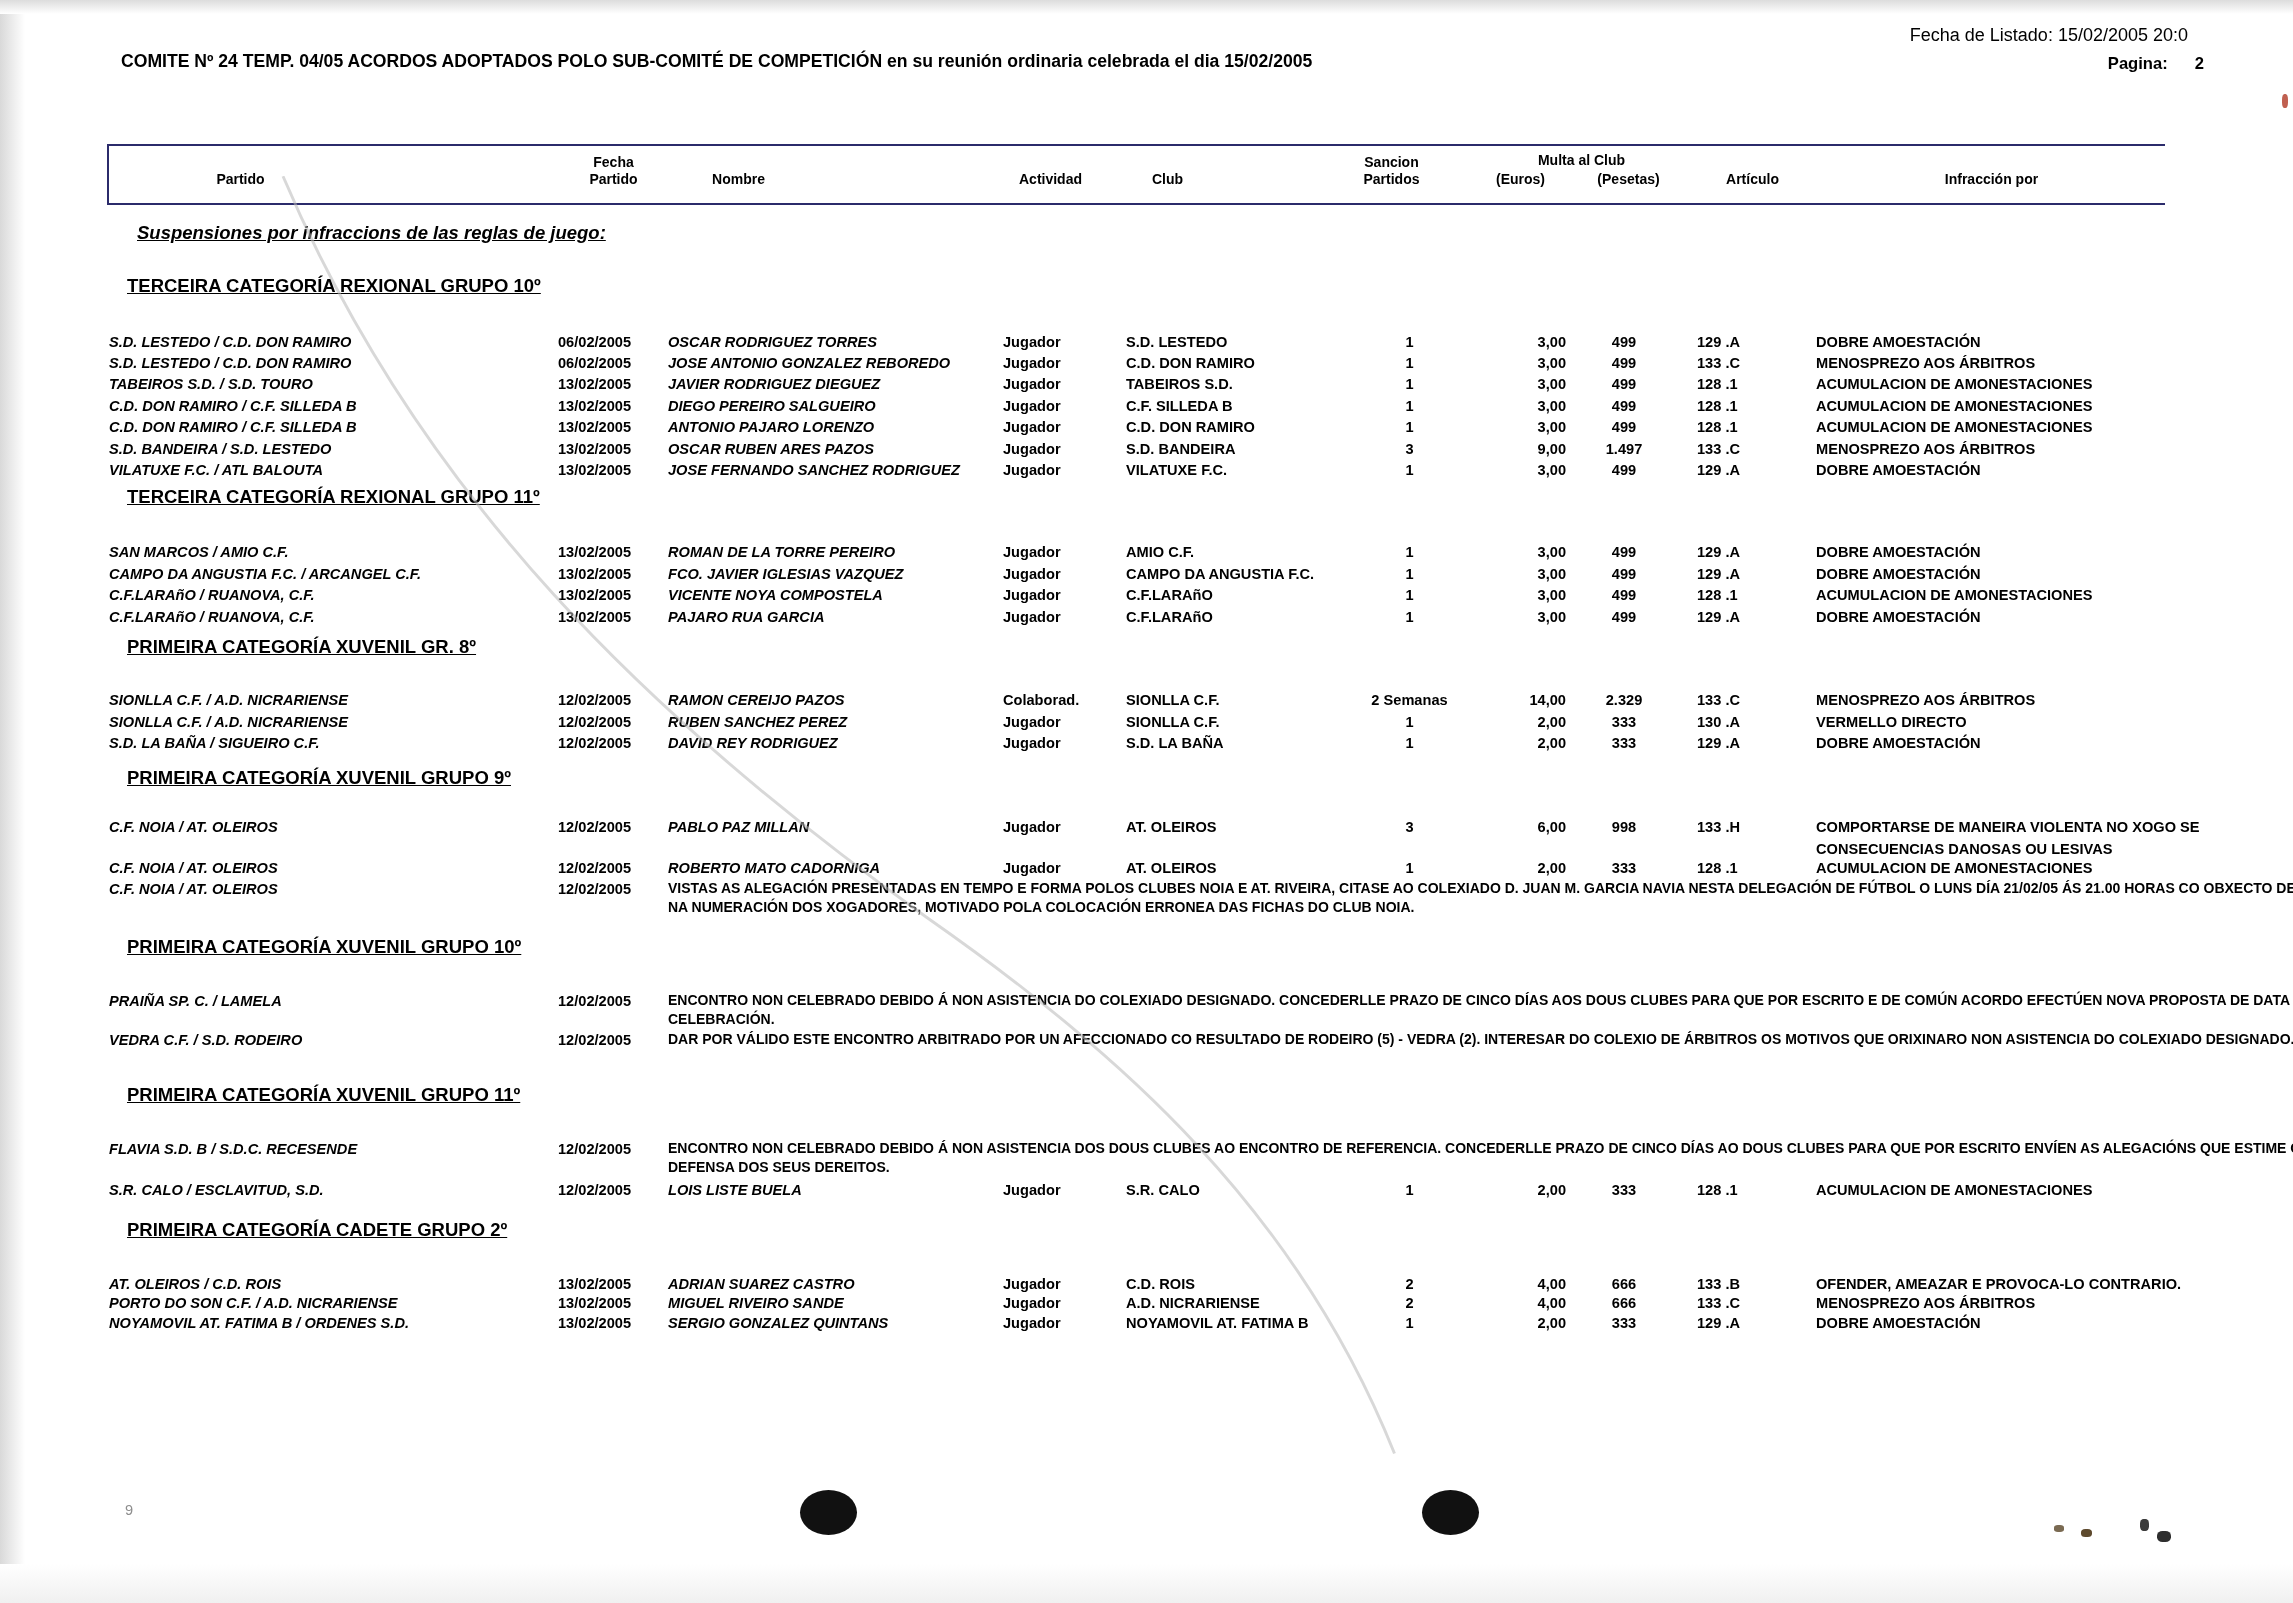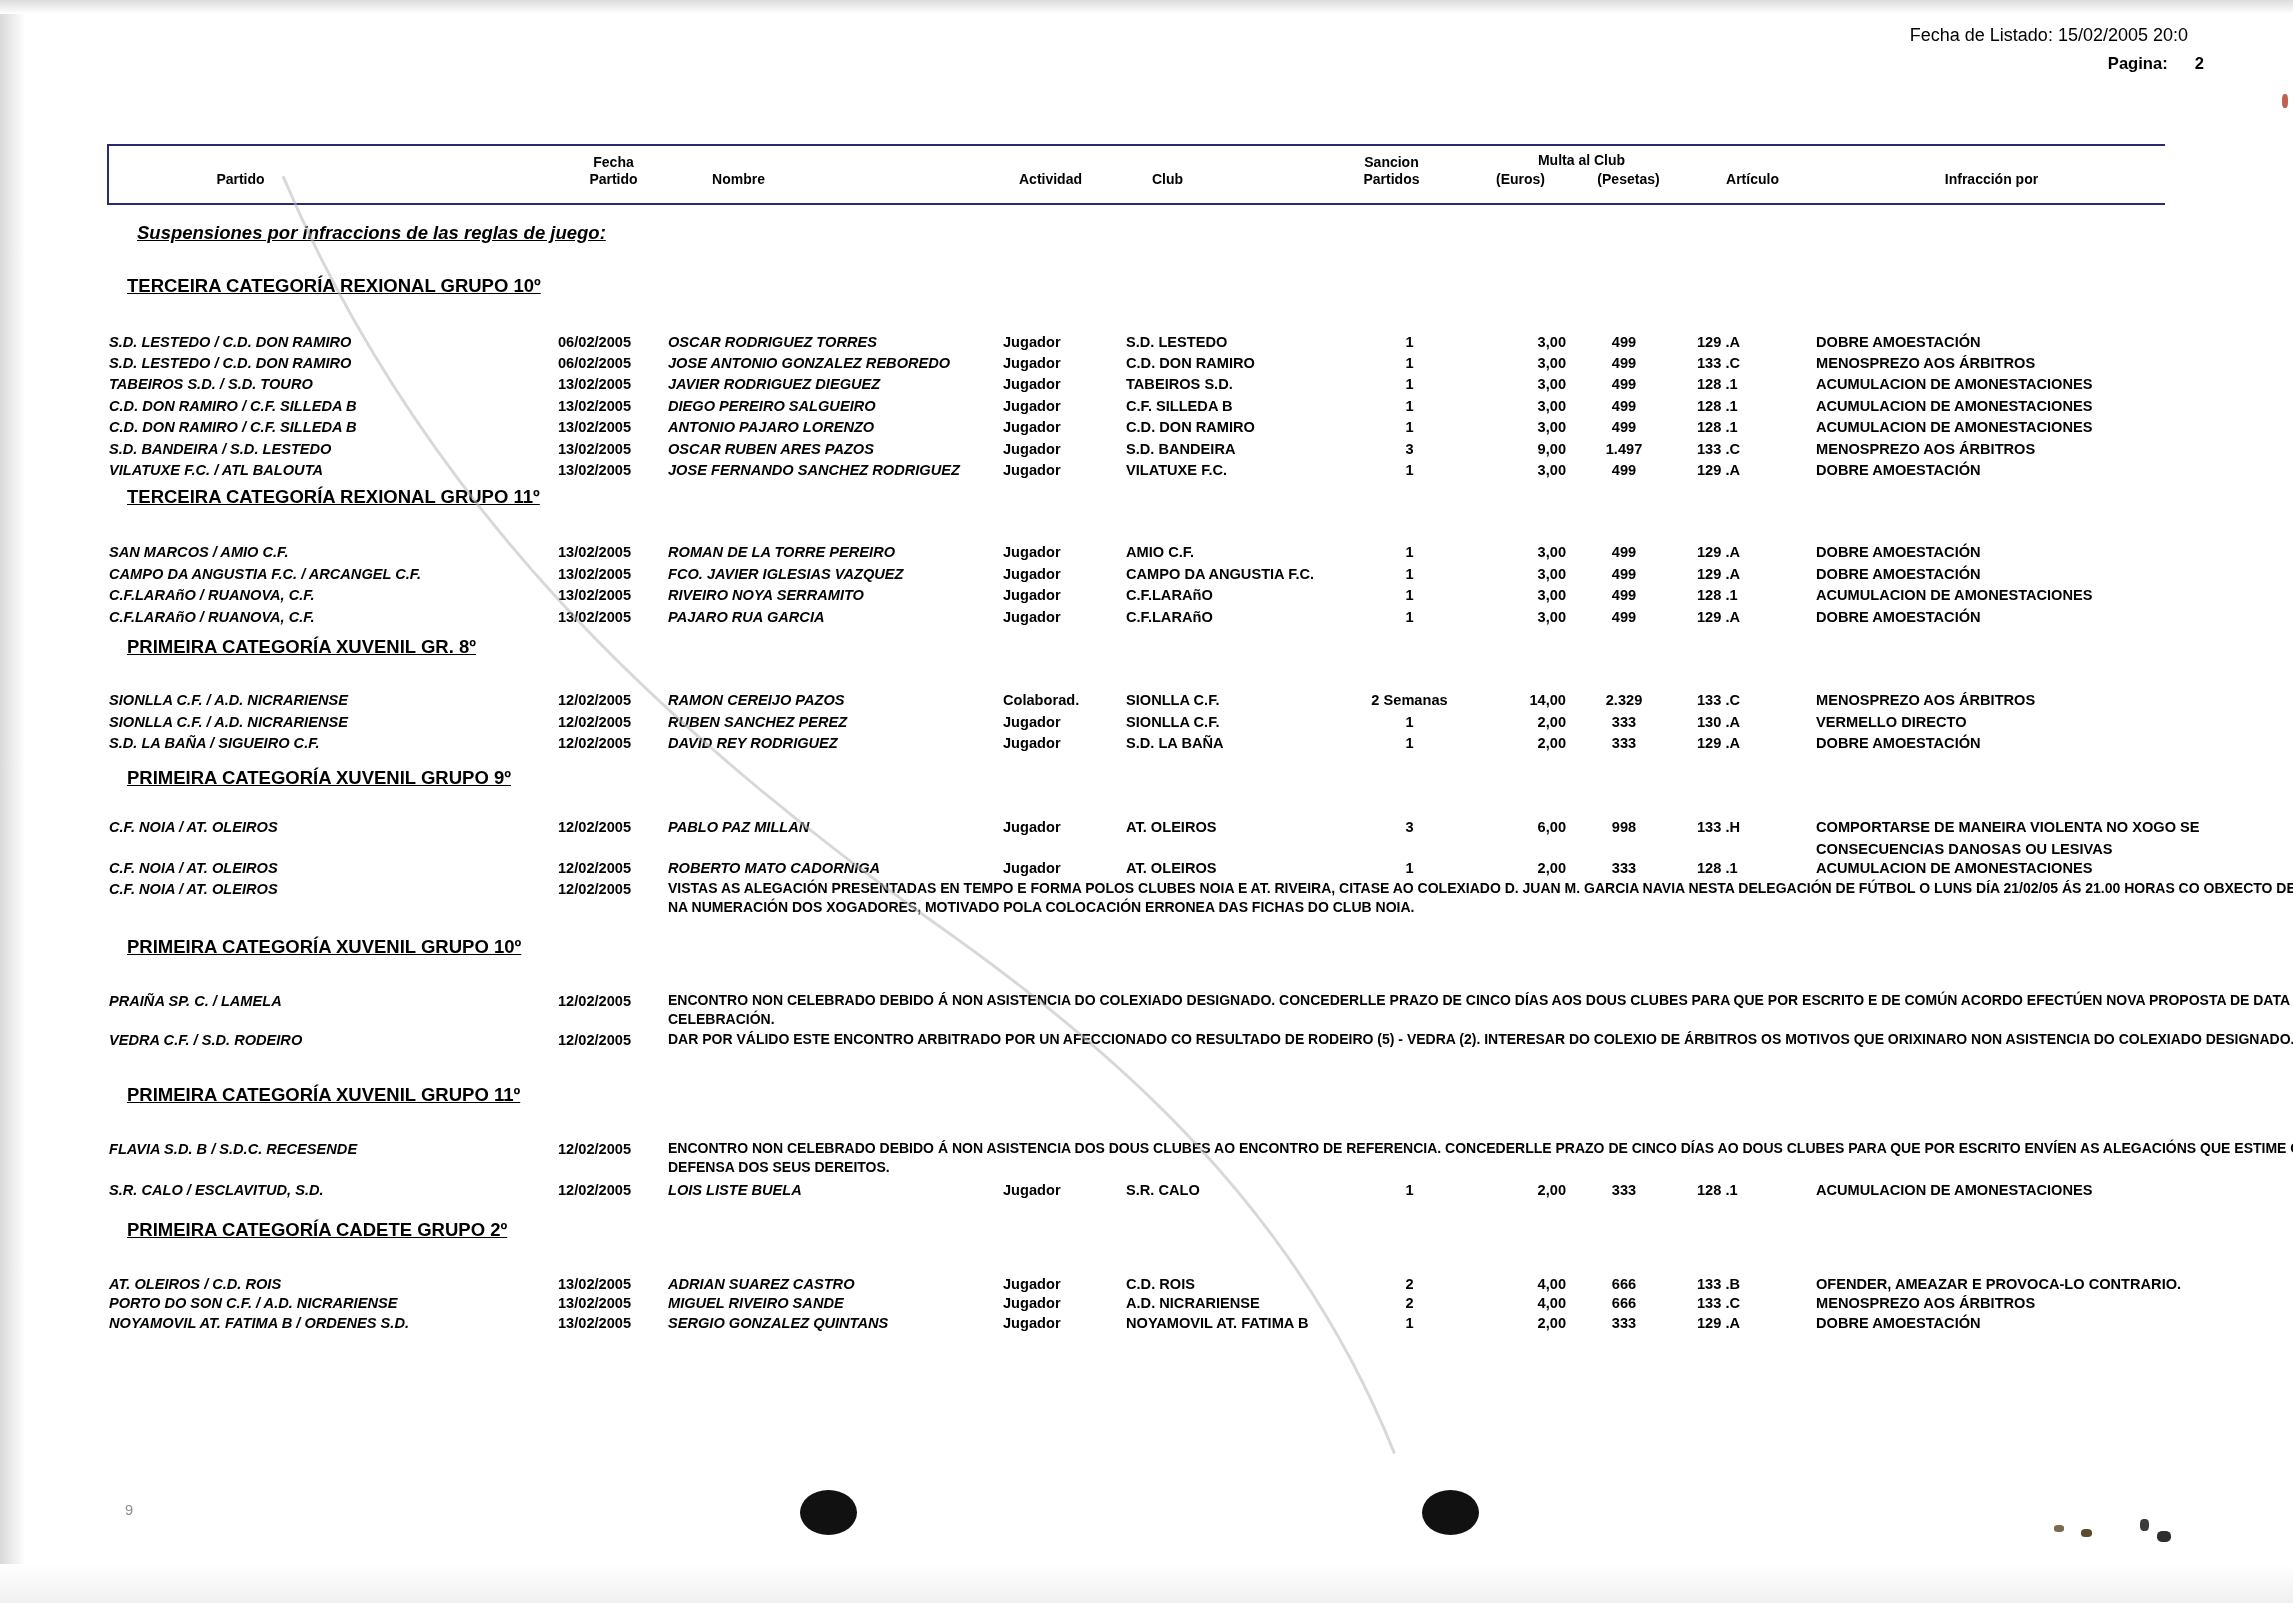--- a/index.html
+++ b/index.html
@@ -162,20 +162,21 @@
 </style>
 </head>
 <body>
 
 <div class="page">
 
   <div class="scan-edge-left"></div>
   <div class="scan-edge-top"></div>
   <div class="scan-edge-bottom"></div>
 
+  <div class="hdr-sub">COMITE Nº 24 TEMP. 04/05 ACORDOS ADOPTADOS POLO SUB-COMITÉ DE COMPETICIÓN en su reunión ordinaria celebrada el dia 15/02/2005</div>
   <div class="hdr-date">Fecha de Listado: 15/02/2005 20:0</div>
   <div class="hdr-page">
     <span>Pagina:</span><span class="pagenum">2</span>
   </div>
 
   <div class="thead">
     <div class="cell" style="left:39px; top:25px; width:185px;">Partido</div>
     <div class="cell two-line" style="left:451px; top:7.8px; width:107px;">Fecha</div>
     <div class="cell two-line" style="left:451px; top:25px; width:107px;">Partido</div>
     <div class="cell" style="left:566px; top:25px; width:127px;">Nombre</div>
@@ -299,21 +300,21 @@
     <span class="c-club">CAMPO DA ANGUSTIA F.C.</span>
     <span class="c-sancion">1</span>
     <span class="c-euros">3,00</span>
     <span class="c-pesetas">499</span>
     <span class="c-articulo">129 .A</span>
     <span class="c-infraccion">DOBRE AMOESTACIÓN</span>
   </div>
   <div class="row" style="top:587px;">
     <span class="c-partido">C.F.LARAñO / RUANOVA, C.F.</span>
     <span class="c-fecha">13/02/2005</span>
-    <span class="c-nombre">RIVEIRO NOYA SERRAMITO</span>
+    <span class="c-nombre">VICENTE NOYA COMPOSTELA</span>
     <span class="c-actividad">Jugador</span>
     <span class="c-club">C.F.LARAñO</span>
     <span class="c-sancion">1</span>
     <span class="c-euros">3,00</span>
     <span class="c-pesetas">499</span>
     <span class="c-articulo">128 .1</span>
     <span class="c-infraccion">ACUMULACION DE AMONESTACIONES</span>
   </div>
   <div class="row" style="top:609px;">
     <span class="c-partido">C.F.LARAñO / RUANOVA, C.F.</span>

